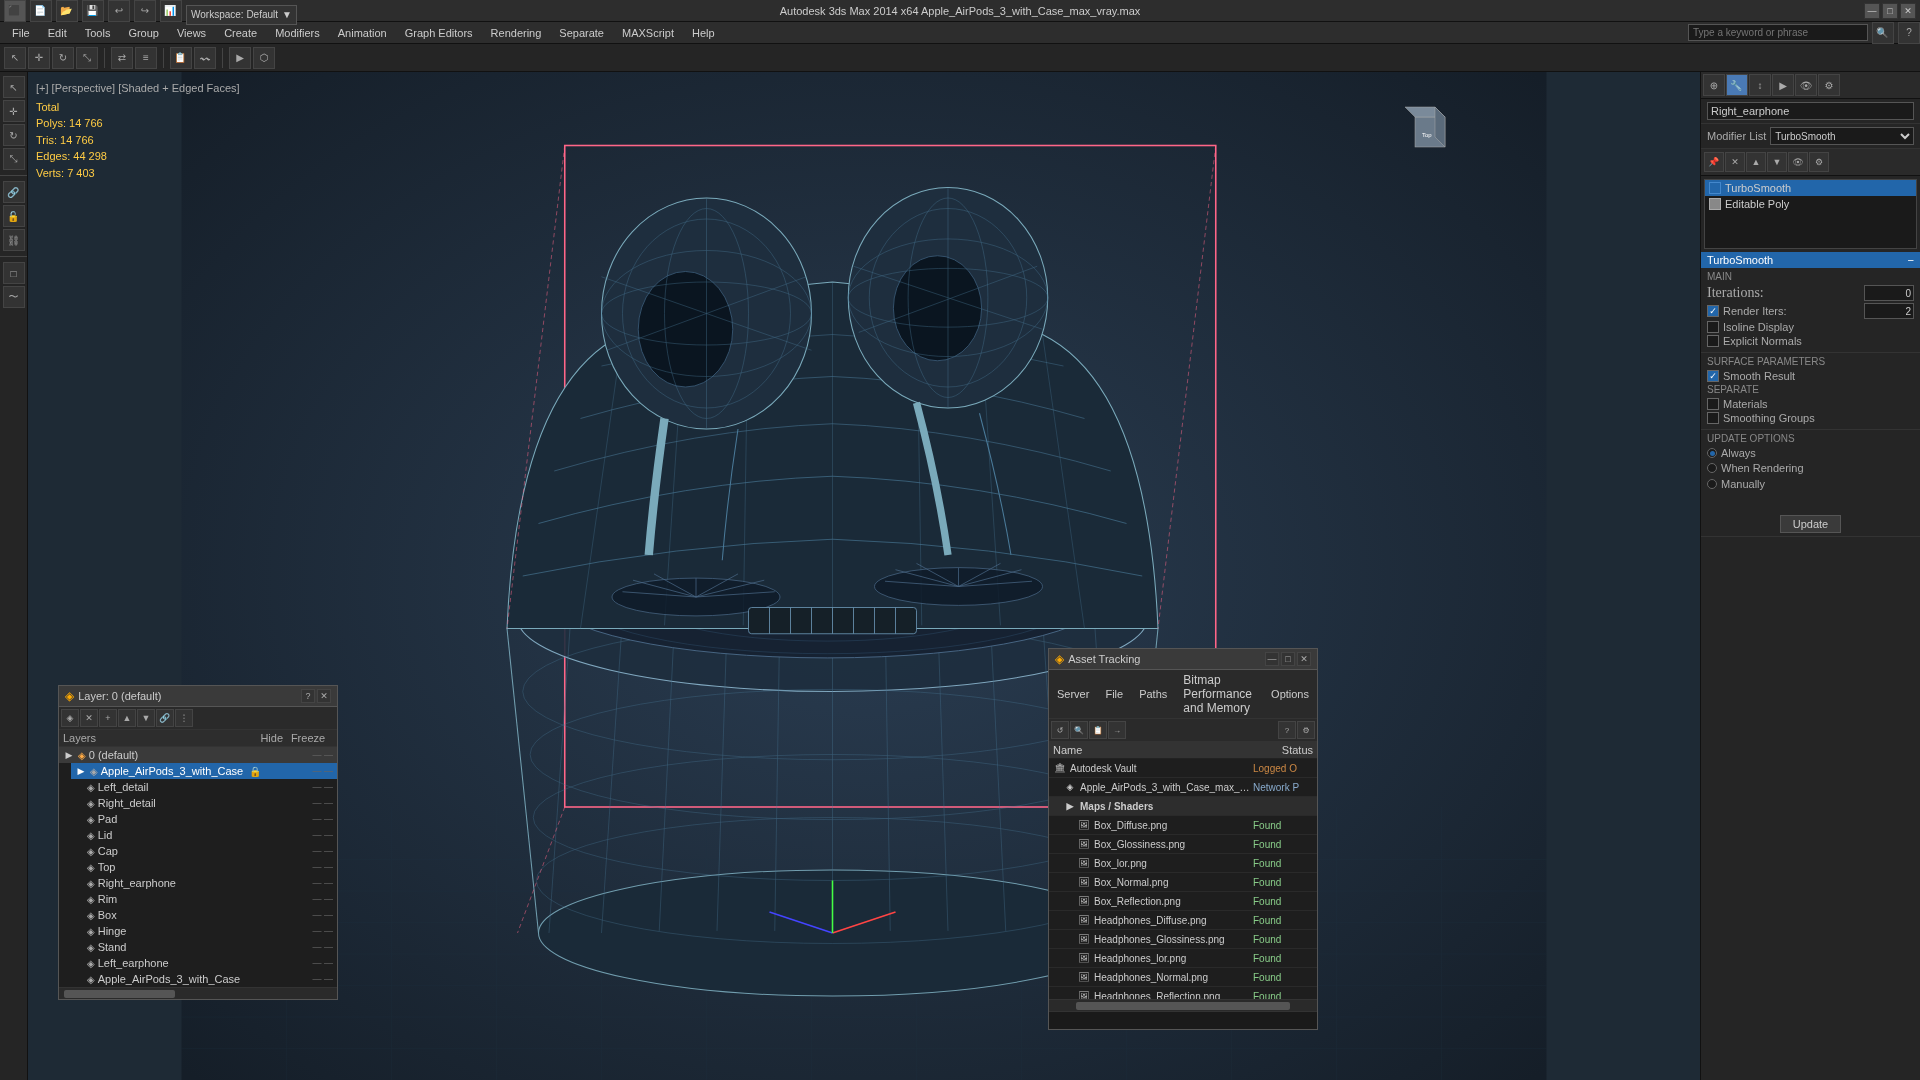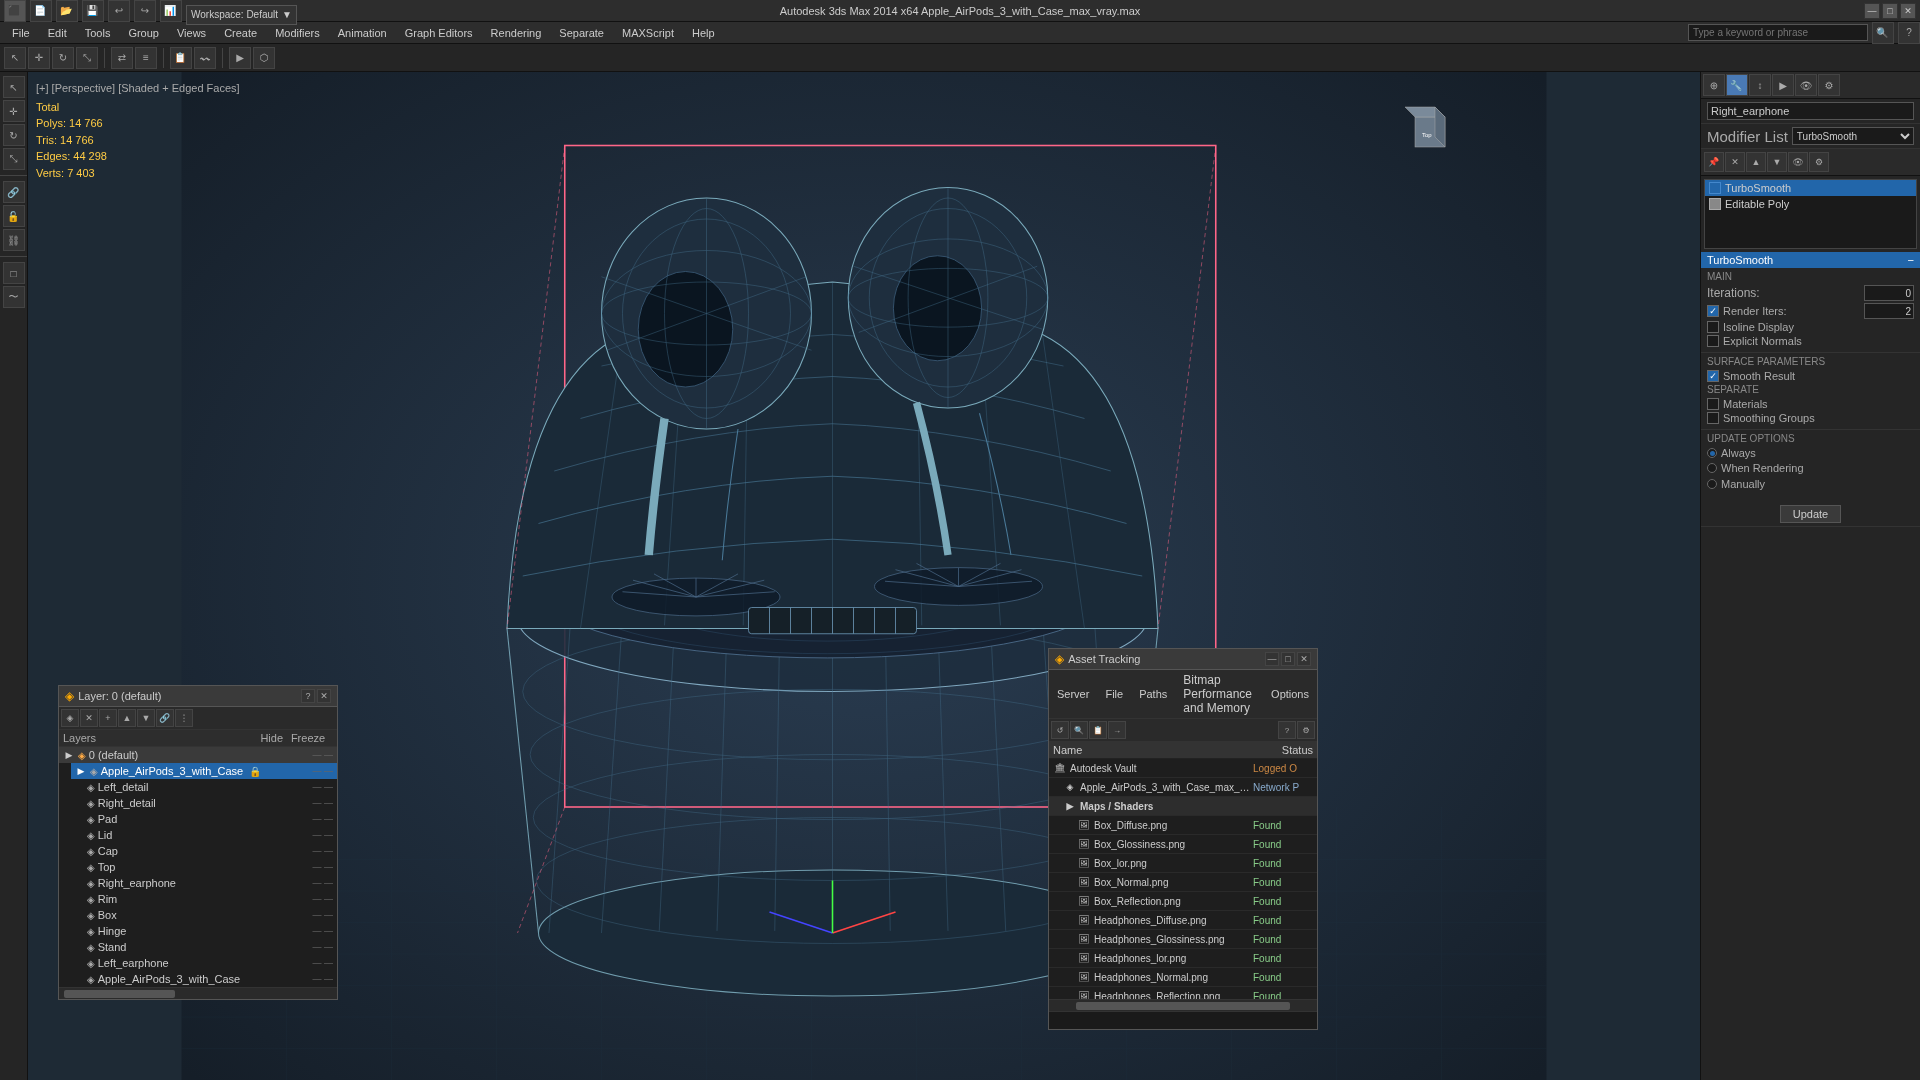--- a/index.html
+++ b/index.html
@@ -183,21 +183,22 @@
       margin-bottom: 3px;
     }
     .props-row {
       display: flex;
       align-items: center;
       justify-content: space-between;
       margin-bottom: 2px;
     }
     .props-label {
       color: #aaa;
-      font-size: 12px;
+      font-size: 14px;
+      font-family: Liberation Serif, serif;
     }
     .props-input {
       width: 50px;
       height: 16px;
       background: #1a1a1a;
       border: 1px solid #555;
       color: #ccc;
       font-size: 10px;
       padding: 0 2px;
       text-align: right;
@@ -1151,21 +1152,21 @@
       <div class="props-icon-tab">▶</div>
       <div class="props-icon-tab">👁</div>
       <div class="props-icon-tab">⚙</div>
     </div>
 
     <div id="object-name-bar">
       <input id="object-name-input" type="text" value="Right_earphone" style="">
     </div>
 
     <div id="modifier-list-row">
-      <span style="font-size:15px;color:#aaa;white-space:nowrap">Modifier List</span>
+      <span style="font-size:11px;color:#aaa;white-space:nowrap">Modifier List</span>
       <select id="modifier-dropdown">
         <option>TurboSmooth</option>
         <option>Edit Poly</option>
         <option>Bend</option>
         <option>FFD 3x3x3</option>
       </select>
     </div>
 
     <div id="props-toolbar">
       <div class="props-tb-btn">📌</div>
@@ -1249,18 +1250,18 @@
         <span>Always</span>
       </div>
       <div class="radio-btn" style="margin-top:3px">
         <div class="radio-circle"></div>
         <span>When Rendering</span>
       </div>
       <div class="radio-btn" style="margin-top:4px">
         <div class="radio-circle"></div>
         <span>Manually</span>
       </div>
-      <div style="text-align:center;margin-top:11px">
+      <div style="text-align:center;margin-top:21px">
         <button class="update-btn">Update</button>
       </div>
     </div>
   </div>
 </div>
 
 </body></html>

